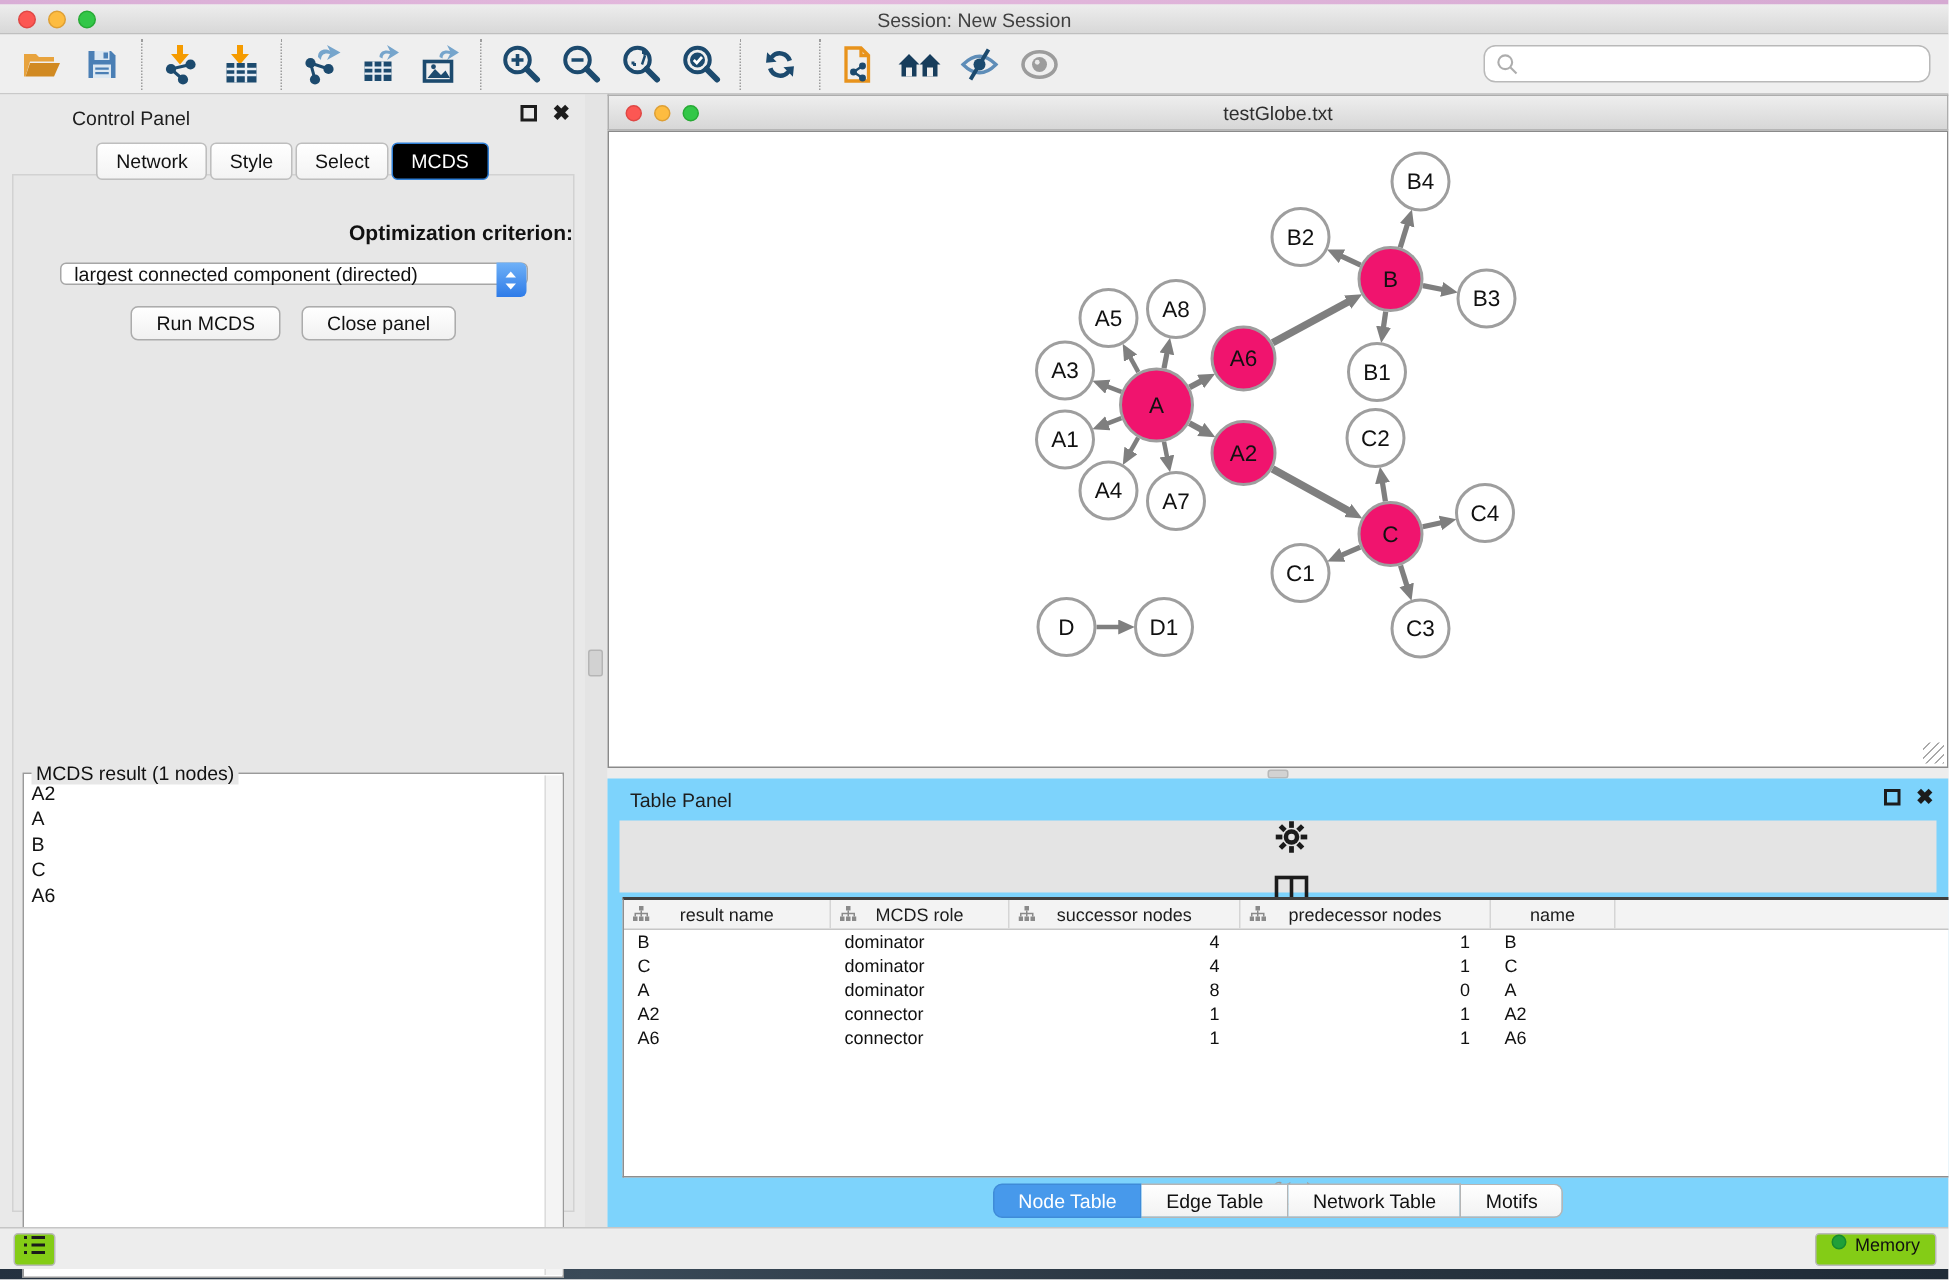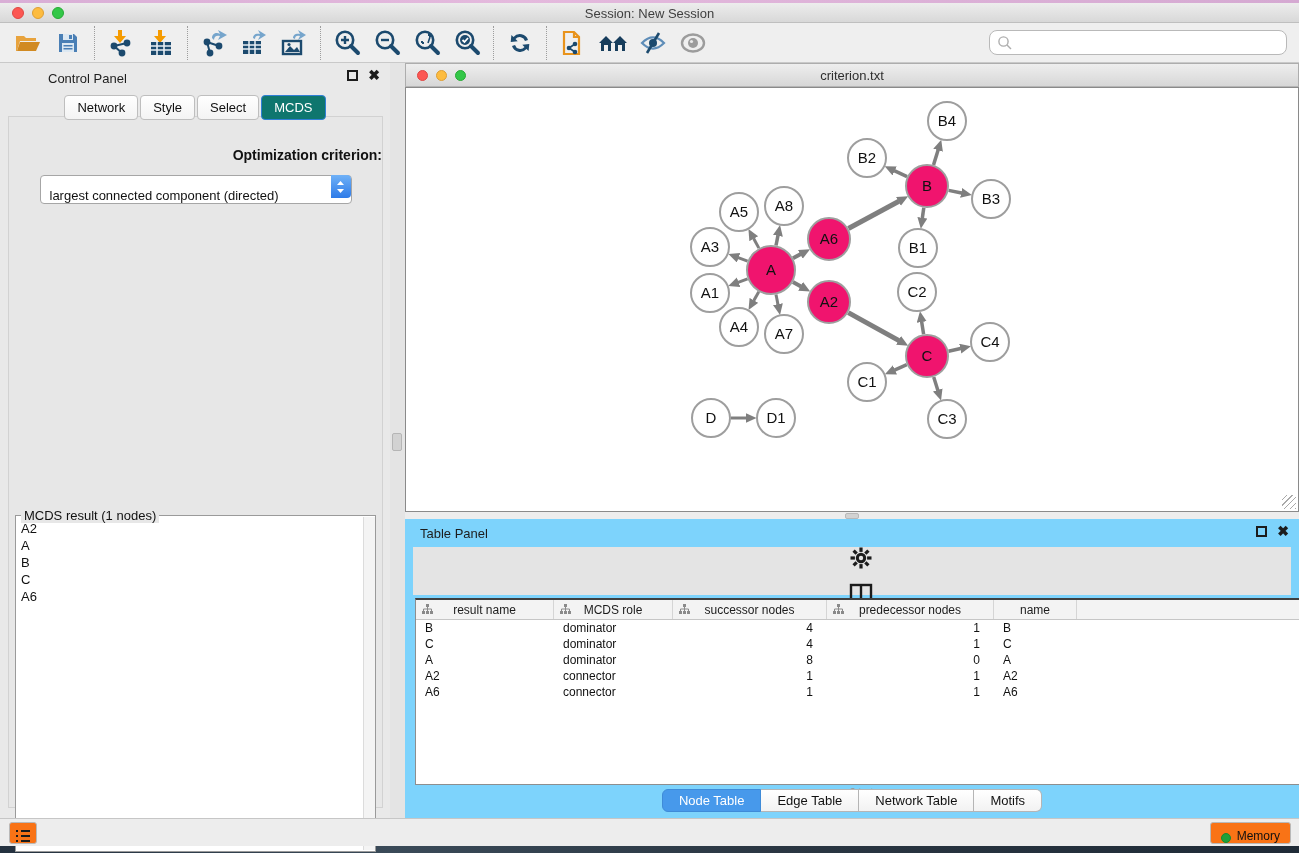--- a/index.html
+++ b/index.html
@@ -38,25 +38,25 @@
   
   .cpanel { position:absolute; left:0; top:63px; width:390px; height:755px; background:#E9E9E9;padding-left:36px; }
   .cpanel-header { height:28px; position:relative; }
   .cpanel-header .ptitle { position:absolute; left:12px; top:8px; font-size:13px; color:#1d1d1d; }
   .panel-ctrls { position:absolute; right:10px; top:7px; display:flex; gap:10px; align-items:center; }
   .float-ico { width:11px; height:11px; border:2px solid #1c1c1c; }
   .close-ico { font-size:14px; font-weight:bold; color:#1c1c1c; line-height:11px; cursor:pointer; }
   .cp-tabs { position:absolute; left:0; top:32px; width:100%; display:flex; justify-content:center; gap:2px; z-index:2; }
   .cp-tab { padding:4px 12px; font-size:13px; background:linear-gradient(#FFFFFF,#F3F3F3); border:1px solid #BEBEBE;
     border-radius:4px; color:#111; cursor:pointer;text-align:right; }
-  .cp-tab.selected { background:#0f766e; border-color:#2F7FD6; color:#fff; }
+  .cp-tab.selected { background:#000000; border-color:#2F7FD6; color:#fff; }
   .cp-body { position:absolute; left:8px; top:53px; width:375px; height:692px; background:#E7E7E7; border:1px solid #D2D2D2; }
   .opt-label { text-align:right; margin-top:30px; font-size:14px; color:#111;font-weight:bold; }
-  .dropdown { margin:12px auto 0; width:312px; height:29px; background:#fff; border:1px solid #A6A6A6; border-radius:4px;
-    display:flex; align-items:flex-end; position:relative; cursor:pointer; }
+  .dropdown { margin:12px auto 0; width:312px; height:15px; background:#fff; border:1px solid #A6A6A6; border-radius:4px;
+    display:flex; align-items:center; position:relative; cursor:pointer; }
   .dropdown .dd-text { font-size:13px; padding-left:9px; color:#111; }
   .dd-stepper { position:absolute; right:0; top:-1px; width:20px; height:23px; background:linear-gradient(#6FB1F7,#2E7BE8);
     border-radius:0 4px 4px 0; display:flex; align-items:center; justify-content:center; }
   .btn-row { display:flex; justify-content:center; gap:14px; margin-top:14px; }
   .mac-btn { height:23px; padding:0 16px; font-size:13px; color:#111; background:linear-gradient(#FFFFFF,#F1F1F1);
     border:1px solid #ACACAC; border-radius:5px; cursor:pointer; }
 
   .groupbox { position:absolute; left:6px; top:398px; width:361px; height:337px; border:1px solid #9A9A9A; background:#fff; }
   .groupbox .legend { position:absolute; left:5px; top:-8px; background:#E7E7E7; padding:0 3px; font-size:13px; color:#111; }
   .mcds-list { position:absolute; left:1px; top:4px; right:13px; bottom:1px; overflow:hidden; }
@@ -99,22 +99,22 @@
 
   .table-tabs { position:absolute; left:0; width:894px; top:270px; display:flex; justify-content:center; }
   .seg { height:23px; padding:0 16px; font-size:13px; display:flex; align-items:center; background:linear-gradient(#FFFFFF,#F2F2F2);
     border:1px solid #B5B5B5; border-left:none; color:#111; cursor:pointer; }
   .seg:first-child { border-left:1px solid #B5B5B5; border-radius:6px 0 0 6px; }
   .seg:last-child { border-radius:0 6px 6px 0; }
   .seg.selected { background:#4799EB; border-color:#3F8BD8; color:#fff; }
 
   
   .statusbar { position:absolute; left:0; top:818px; width:1299px; height:28px; background:#EDEDED; border-top:1px solid #C6C6C6; }
-  .sb-btn { position:absolute; top:3px; height:22px; background:#f97316; border:1px solid #B9B9B9; border-radius:3px;
-    display:flex; align-items:flex-end; justify-content:center; cursor:pointer; }
+  .sb-btn { position:absolute; top:3px; height:22px; background:#84cc16; border:1px solid #B9B9B9; border-radius:3px;
+    display:flex; align-items:flex-start; justify-content:center; cursor:pointer; }
   .sb-left { left:9px; width:28px; }
   .sb-right { right:8px; padding:0 10px; gap:6px; font-size:12px; color:#111; }
   .mem-dot { width:10px; height:10px; border-radius:50%; background:#1FA039; border:1px solid #178A2E; }
 </style>
 </head>
 <body>
 
 <div id="stage">
   <div class="desktop-top"></div>
   <div class="desktop-bottom"></div>
@@ -286,20 +286,24 @@
       <div class="opt-label">Optimization criterion:</div>
       <div class="dropdown">
         <span class="dd-text">largest connected component (directed)</span>
         <span class="dd-stepper">
           <svg width="9" height="14" viewBox="0 0 9 14">
               <path d="M4.5 1 L8 5 H1 z" fill="#fff"></path>
               <path d="M4.5 13 L1 9 H8 z" fill="#fff"></path>
             </svg>
         </span>
       </div>
+      <div class="btn-row">
+        <button class="mac-btn">Run MCDS</button>
+        <button class="mac-btn">Close panel</button>
+      </div>
       <div class="groupbox">
         <span class="legend">MCDS result (1 nodes)</span>
         <div class="mcds-list" id="mcds-list">
             <div class="mcds-item">A2</div>
             <div class="mcds-item">A</div>
             <div class="mcds-item">B</div>
             <div class="mcds-item">C</div>
             <div class="mcds-item">A6</div>
           </div>
         <div class="list-scroll"></div>
@@ -310,21 +314,21 @@
       <div class="grip"></div>
     </div>
 
   <div class="netwin">
     <div class="net-titlebar">
       <div class="lights net">
         <div class="light red"></div>
         <div class="light yellow"></div>
         <div class="light green"></div>
       </div>
-      <div class="title">criterion.txt</div>
+      <div class="title">testGlobe.txt</div>
     </div>
     <div class="net-canvas">
       <svg id="graph-svg" width="892" height="423" viewBox="0 0 892 423">
           <defs>
             <marker id="arrow" markerUnits="userSpaceOnUse" markerWidth="13" markerHeight="11" refX="0.5" refY="5" orient="auto">
               <path d="M0,0 L11,5 L0,10 z" fill="#7F7F7F"></path>
             </marker>
           </defs>
           <line x1="352.9" y1="160.1" x2="347.5" y2="150.3" stroke="#7F7F7F" stroke-width="3" marker-end="url(#arrow)"></line>
           <line x1="370.0" y1="157.5" x2="372.0" y2="147.4" stroke="#7F7F7F" stroke-width="3.5" marker-end="url(#arrow)"></line>

